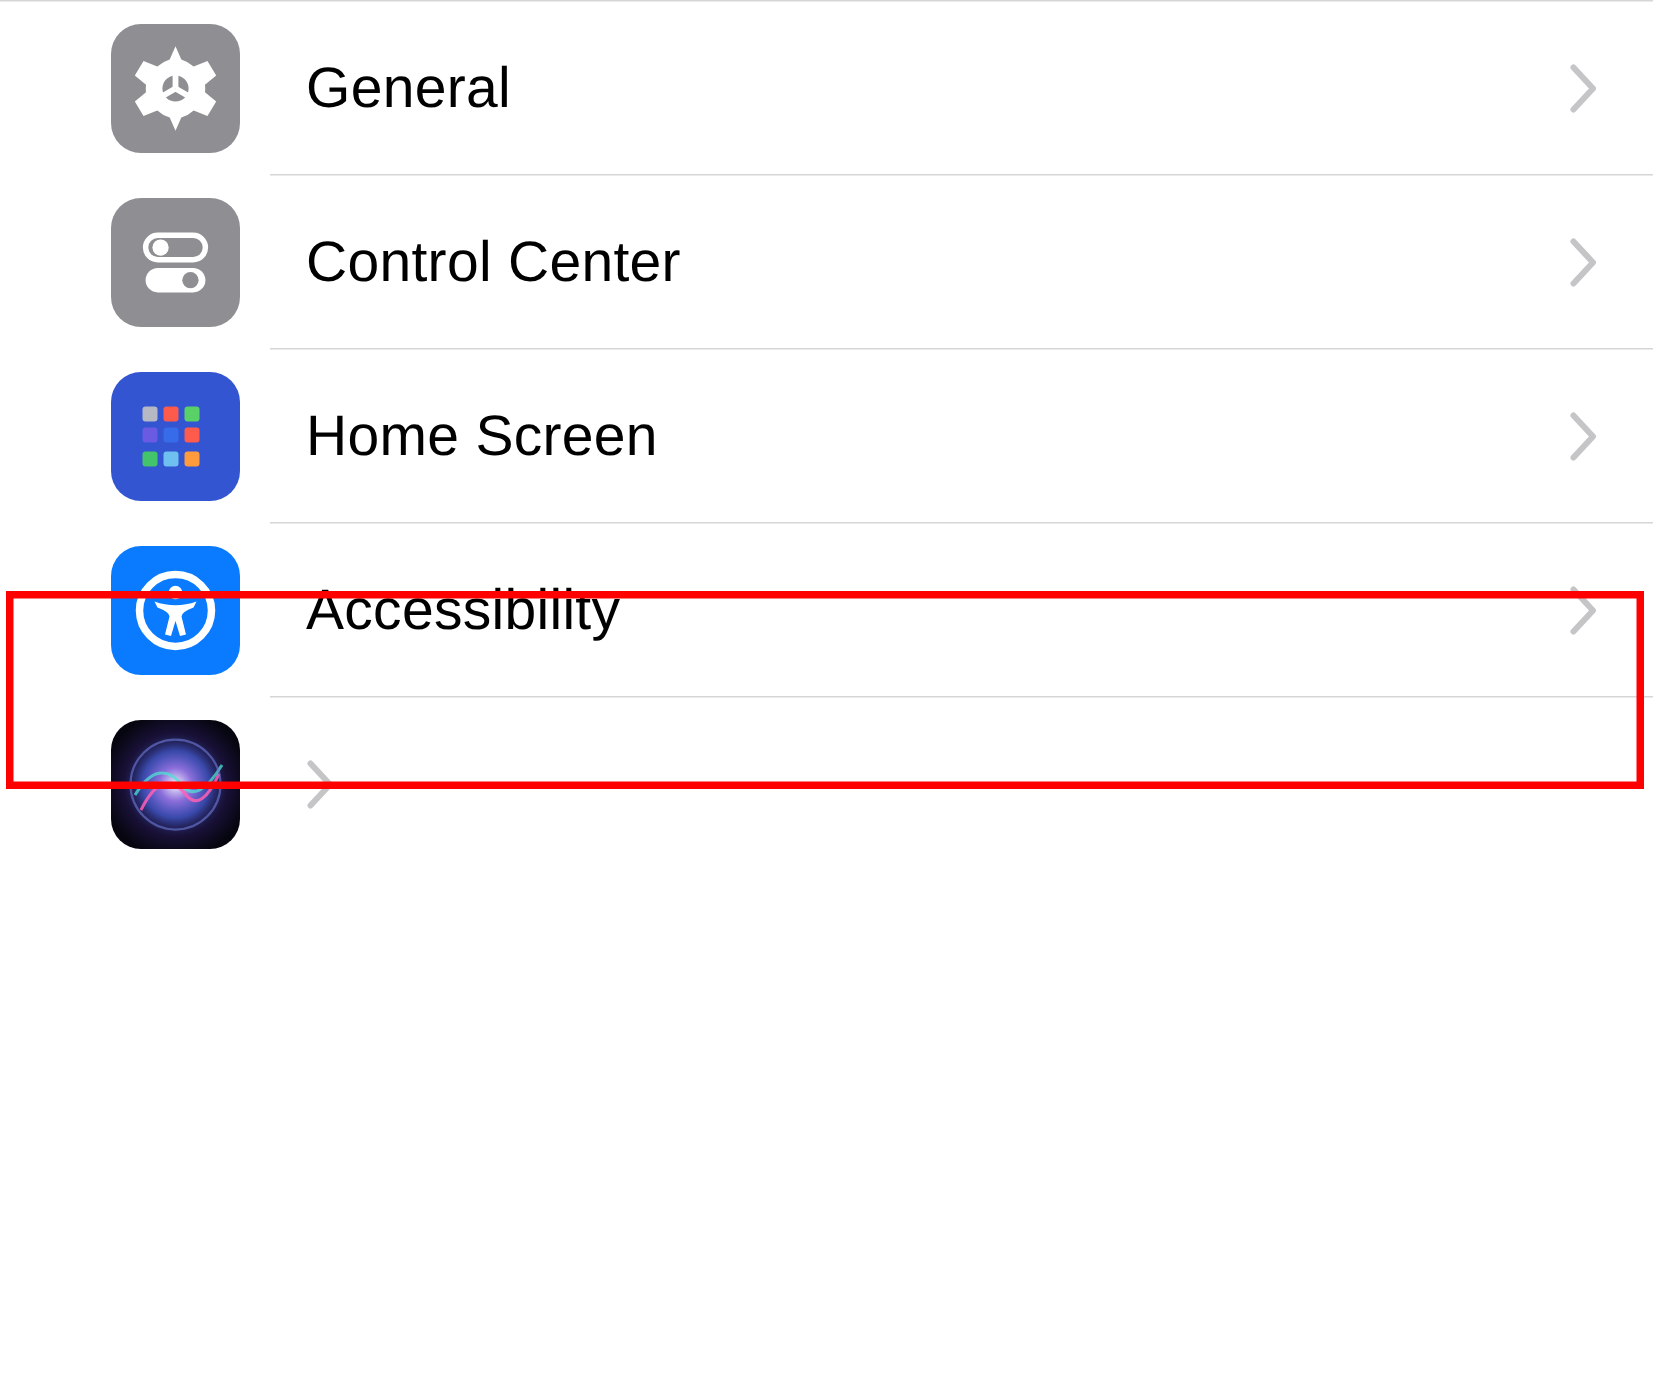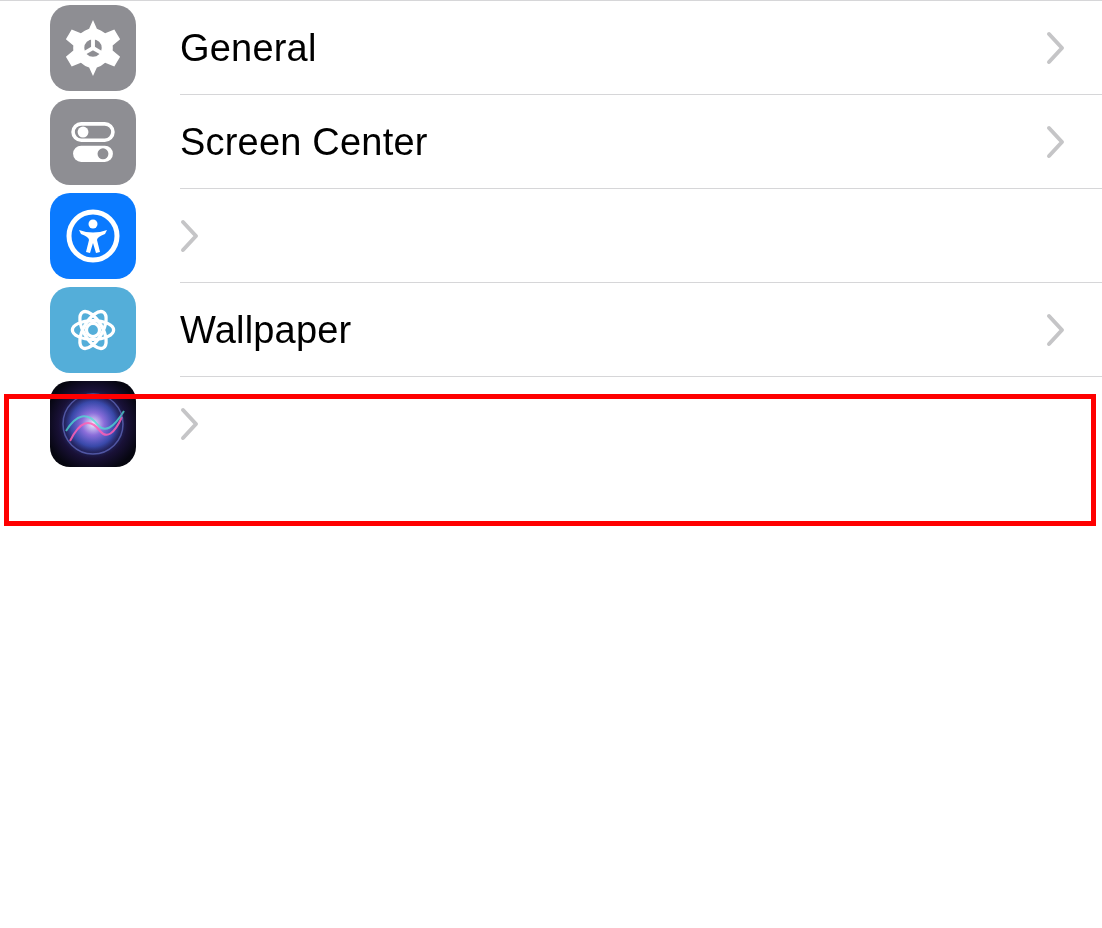--- a/index.html
+++ b/index.html
@@ -10,22 +10,22 @@
     color: #000000;
     font-size: 34px;
   }
   .container {
     width: 100%;
     border-top: 1px solid #d6d6d8;
   }
   .row {
     display: flex;
     align-items: center;
-    height: 94px;
-    padding-left: 50px;
+    height: 116px;
+    padding-left: 74px;
     position: relative;
   }
   .icon-box {
     width: 86px;
     height: 86px;
     border-radius: 20px;
     flex: 0 0 86px;
     display: flex;
     align-items: center;
     justify-content: center;
@@ -96,66 +96,70 @@
 
   <div class="row">
     <div class="icon-box" style="background:#8e8e93;">
       <svg width="58" height="58" viewBox="0 0 64 64">
         <rect x="10" y="12" width="44" height="18" rx="9" fill="none" stroke="#ffffff" stroke-width="4"></rect>
         <circle cx="21" cy="21" r="6" fill="#ffffff"></circle>
         <rect x="10" y="36" width="44" height="18" rx="9" fill="#ffffff"></rect>
         <circle cx="43" cy="45" r="6" fill="#8e8e93"></circle>
       </svg>
     </div>
-    <div class="label">Screen Center</div>
+    <div class="label">Control Center</div>
     <div class="chev">
       <svg width="20" height="34" viewBox="0 0 20 34">
           <polyline points="3,3 16,17 3,31" fill="none" stroke="currentColor" stroke-width="4" stroke-linecap="round" stroke-linejoin="round"></polyline>
         </svg>
     </div>
     <div class="sep"></div>
   </div>
 
 
+  <div class="row">
+    <div class="icon-box" style="background:#3355d1;">
+      <svg width="64" height="64" viewBox="0 0 64 64">
+        <rect x="10" y="12" width="10" height="10" rx="2" fill="#b6b9c4"></rect>
+        <rect x="24" y="12" width="10" height="10" rx="2" fill="#ff5b4d"></rect>
+        <rect x="38" y="12" width="10" height="10" rx="2" fill="#5ad166"></rect>
+        <rect x="10" y="26" width="10" height="10" rx="2" fill="#6a5be2"></rect>
+        <rect x="24" y="26" width="10" height="10" rx="2" fill="#386be8"></rect>
+        <rect x="38" y="26" width="10" height="10" rx="2" fill="#ff5b4d"></rect>
+        <rect x="10" y="42" width="10" height="10" rx="2" fill="#44c46a"></rect>
+        <rect x="24" y="42" width="10" height="10" rx="2" fill="#6fbff0"></rect>
+        <rect x="38" y="42" width="10" height="10" rx="2" fill="#ff9a3d"></rect>
+      </svg>
+    </div>
+    <div class="label">Home Screen</div>
+    <div class="chev">
+      <svg width="20" height="34" viewBox="0 0 20 34">
+          <polyline points="3,3 16,17 3,31" fill="none" stroke="currentColor" stroke-width="4" stroke-linecap="round" stroke-linejoin="round"></polyline>
+        </svg>
+    </div>
+    <div class="sep"></div>
+  </div>
 
   <div class="row">
     <div class="icon-box" style="background:#0a7aff;">
       <svg width="64" height="64" viewBox="0 0 64 64">
         <circle cx="32" cy="32" r="24" fill="none" stroke="#ffffff" stroke-width="5"></circle>
         <circle cx="32" cy="20" r="4.5" fill="#ffffff"></circle>
         <path d="M18 26 Q32 31 46 26 L44 30 Q36 33 36 36 L39 48 L35 49 L32 39 L29 49 L25 48 L28 36 Q28 33 20 30 Z" fill="#ffffff"></path>
       </svg>
     </div>
+    <div class="label">Accessibility</div>
     <div class="chev">
       <svg width="20" height="34" viewBox="0 0 20 34">
           <polyline points="3,3 16,17 3,31" fill="none" stroke="currentColor" stroke-width="4" stroke-linecap="round" stroke-linejoin="round"></polyline>
         </svg>
     </div>
     <div class="sep"></div>
   </div>
 
-  <div class="row">
-    <div class="icon-box" style="background:#54aed9;">
-      <svg width="60" height="60" viewBox="0 0 64 64">
-        <g fill="none" stroke="#ffffff" stroke-width="3.5">
-          <circle cx="32" cy="32" r="7"></circle>
-          <ellipse cx="32" cy="32" rx="22" ry="10"></ellipse>
-          <ellipse cx="32" cy="32" rx="22" ry="10" transform="rotate(60 32 32)"></ellipse>
-          <ellipse cx="32" cy="32" rx="22" ry="10" transform="rotate(120 32 32)"></ellipse>
-        </g>
-      </svg>
-    </div>
-    <div class="label">Wallpaper</div>
-    <div class="chev">
-      <svg width="20" height="34" viewBox="0 0 20 34">
-          <polyline points="3,3 16,17 3,31" fill="none" stroke="currentColor" stroke-width="4" stroke-linecap="round" stroke-linejoin="round"></polyline>
-        </svg>
-    </div>
-    <div class="sep"></div>
-  </div>
 
   <div class="row">
     <div class="icon-box siri-bg">
       <svg width="86" height="86" viewBox="0 0 86 86">
         <defs>
           <radialGradient id="sg" cx="50%" cy="50%" r="55%">
             <stop offset="0%" stop-color="#ffffff" stop-opacity="0.9"></stop>
             <stop offset="30%" stop-color="#9a7be8" stop-opacity="0.8"></stop>
             <stop offset="60%" stop-color="#3f63d6" stop-opacity="0.6"></stop>
             <stop offset="100%" stop-color="#0a0a18" stop-opacity="0"></stop>

